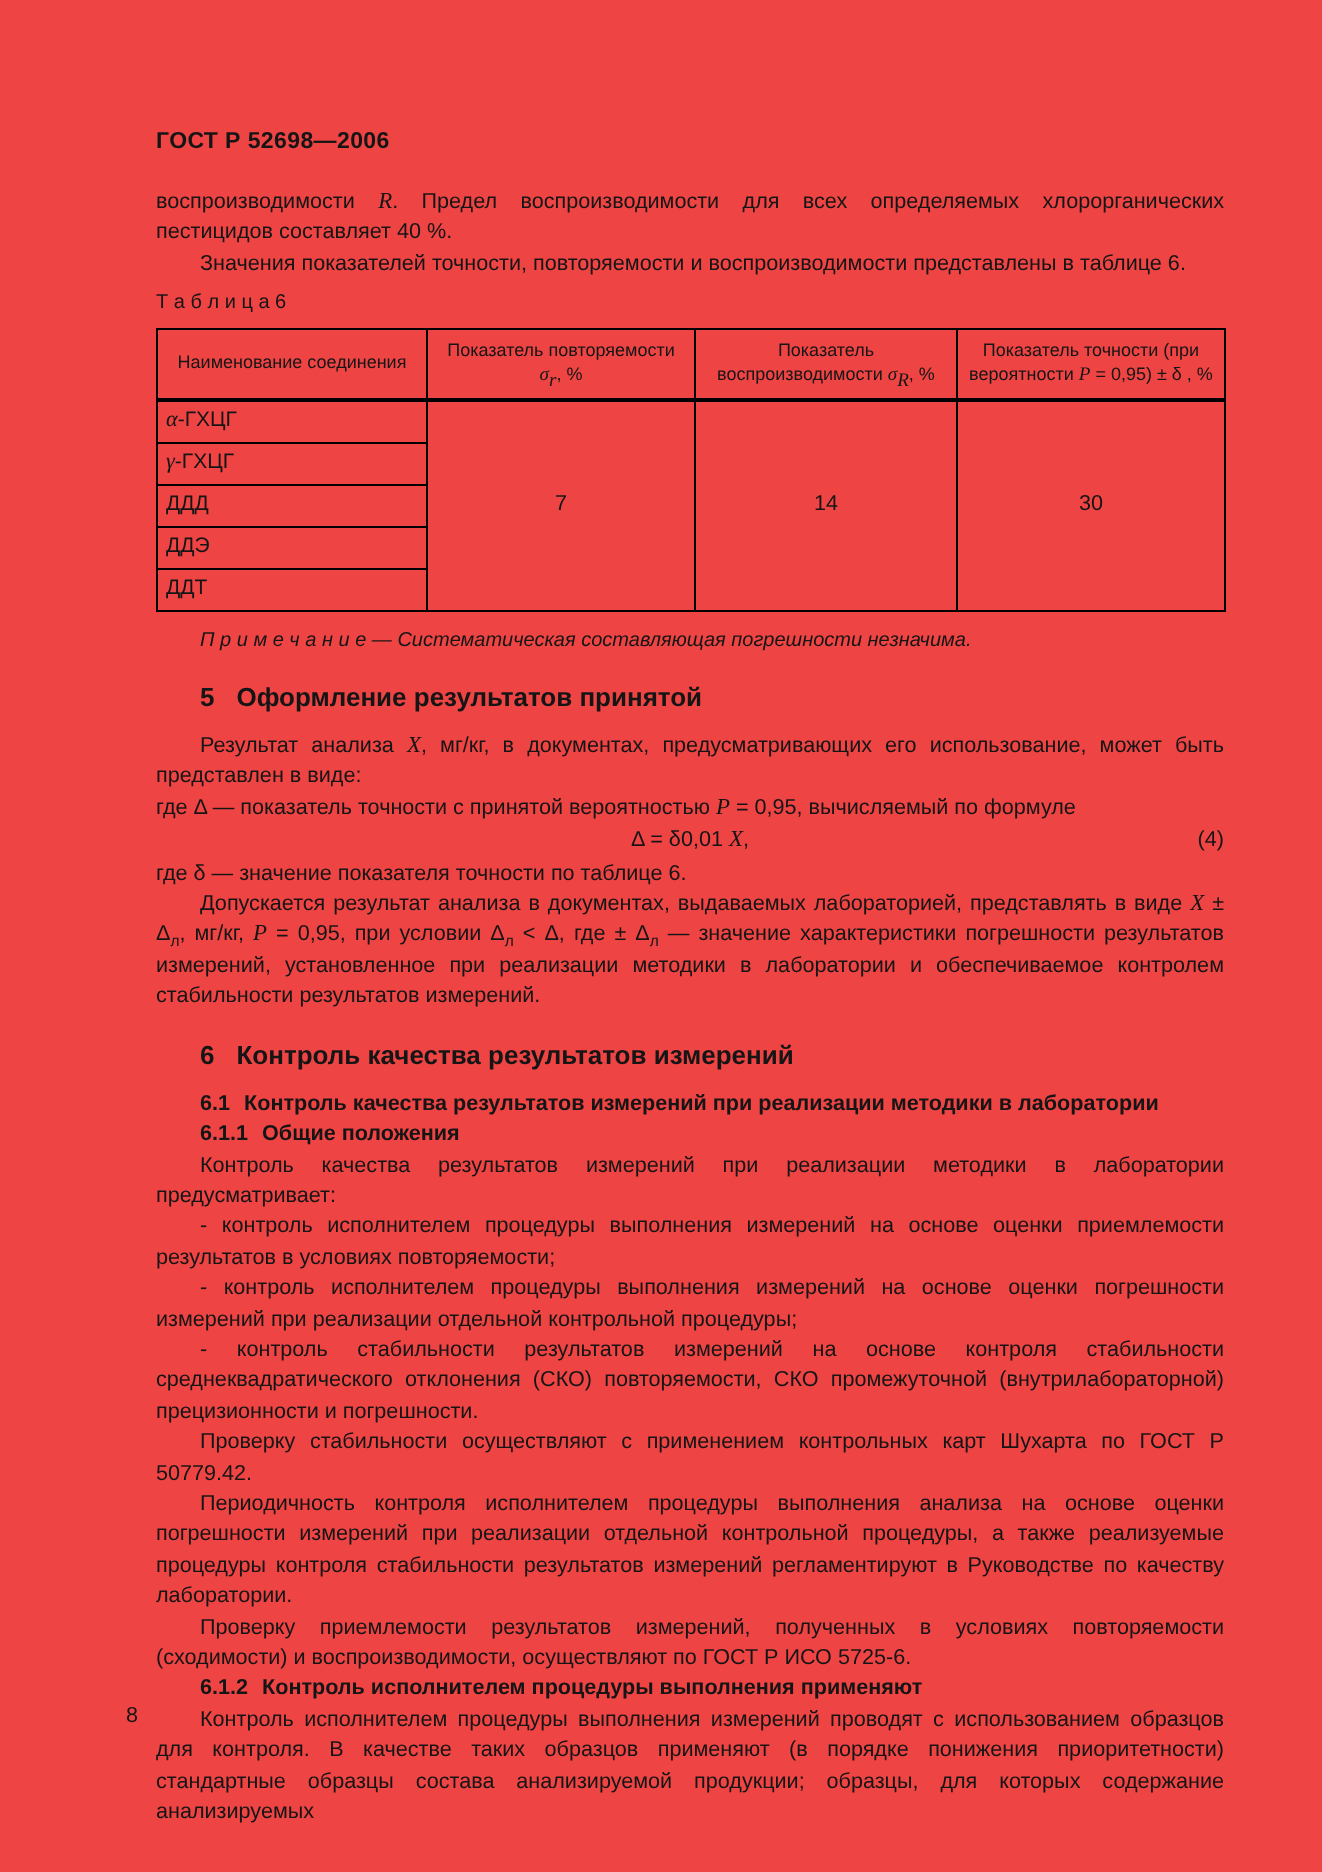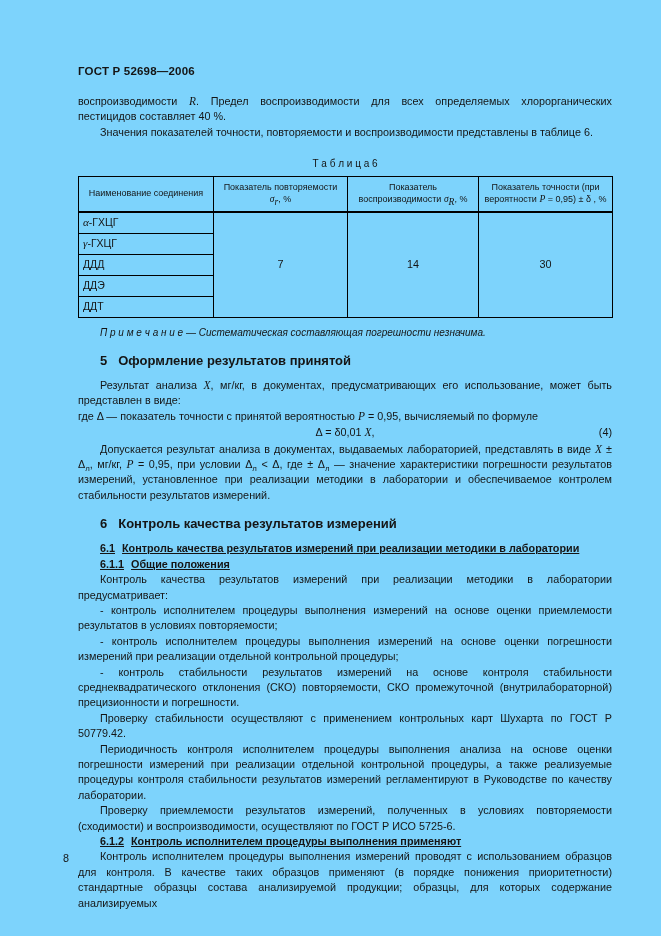--- a/index.html
+++ b/index.html
@@ -1,37 +1,37 @@
 <!DOCTYPE html>
 <html><head>
 <meta charset="utf-8">
 <style>
   html,body { margin:0; padding:0; background:#ffffff; }
   .page {
-    position:relative; width:661px; height:936px; background:#7dd3fc;
+    position:relative; width:661px; height:936px; background:#ef4444;
     box-sizing:border-box; padding:64px 49px 0 78px;
     font-family:"Liberation Sans", sans-serif; font-size:10.8px; line-height:15.4px;
     color:#151515; overflow:hidden;
   }
   .rh { font-weight:bold; font-size:11.5px; line-height:14px; margin-bottom:16px; letter-spacing:0.2px; }
   p { margin:0; text-align:justify; }
   .ind { text-indent:22px; }
-  .caption { margin:16px 0 4px; font-size:10px; text-align:center; }
+  .caption { margin:4px 0 4px; font-size:10px; text-align:left; }
   table { border-collapse:collapse; table-layout:fixed; width:534px; }
   th, td { border:1px solid #000; }
   thead th {
     font-weight:normal; font-size:9px; line-height:11.5px; text-align:center;
     vertical-align:middle; padding:4px 4px; height:26px; border-bottom:2px solid #000;
   }
   td.cmp { font-size:10.5px; padding:2px 4px 2px 4px; height:16px; vertical-align:middle; text-align:left; }
   td.val { text-align:center; vertical-align:middle; font-size:10.8px; }
   .note { margin-top:7px; font-size:10px; text-indent:22px; text-align:justify;font-style:italic; }
   .h2 { font-weight:bold; font-size:13px; line-height:16px; margin:13px 0 9px; padding-left:22px; text-align:left; }
   .h2 .hn { margin-right:11px; }
-  .h3 { font-weight:bold; font-size:10.8px; line-height:15.4px; margin:0; padding-left:22px; text-align:left;text-decoration:underline; }
+  .h3 { font-weight:bold; font-size:10.8px; line-height:15.4px; margin:0; padding-left:22px; text-align:left; }
   .h3 .hn { margin-right:7px; }
   .formula { text-align:center; margin:1px 0; position:relative; }
   .fnum { position:absolute; right:0; top:0; }
   .it { font-style:italic; font-family:"Liberation Serif", serif; font-size:1.06em; }
   sub { font-size:0.72em; line-height:0; }
   .pagenum { position:absolute; left:63px; top:851px; font-size:10.8px; }
 </style>
 </head>
 <body>
 
@@ -96,20 +96,21 @@
   <div class="h2">
     <span class="hn">5</span><span>Оформление результатов принятой</span>
   </div>
 
   <p class="ind"><span>Результат анализа </span><span class="it">X</span><span>, мг/кг, в документах, предусматривающих его использование, может быть представлен в виде:</span></p>
   <p><span>где Δ — показатель точности с принятой вероятностью </span><span class="it">P</span><span> = 0,95, вычисляемый по формуле</span></p>
   <div class="formula">
     <span><span>Δ = δ0,01 </span><span class="it">X</span><span>,</span></span>
     <span class="fnum">(4)</span>
   </div>
+  <p>где  δ — значение показателя точности по таблице 6.</p>
   <p class="ind"><span>Допускается результат анализа в документах, выдаваемых лабораторией, представлять в виде </span><span class="it">X</span><span> ± Δ</span><sub>л</sub><span>, мг/кг, </span><span class="it">P</span><span> = 0,95, при условии Δ</span><sub>л</sub><span> &lt; Δ, где ± Δ</span><sub>л</sub><span> — значение характеристики погрешности результатов измерений, установленное при реализации методики в лаборатории и обеспечиваемое контролем стабильности результатов измерений.</span></p>
 
   <div class="h2">
     <span class="hn">6</span><span>Контроль качества результатов измерений</span>
   </div>
 
   <div class="h3">
     <span class="hn">6.1</span><span>Контроль качества результатов измерений при реализации методики в лаборатории</span>
   </div>
   <div class="h3">

